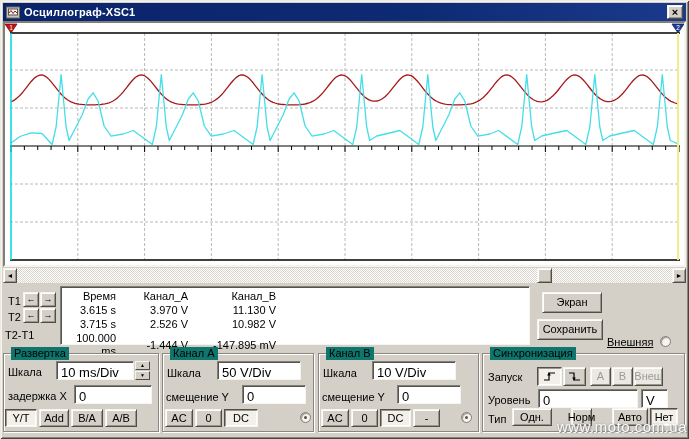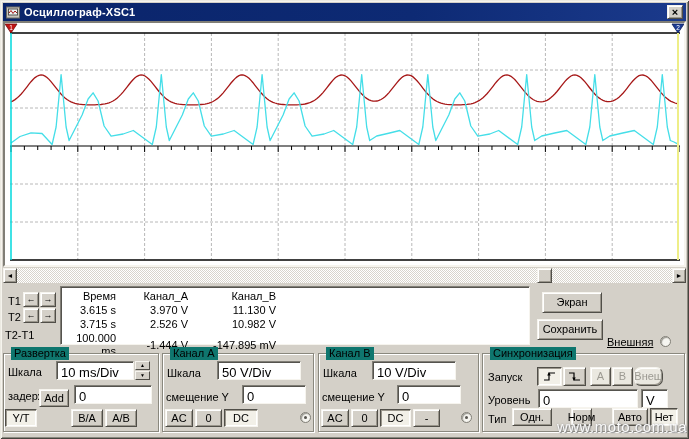--- a/index.html
+++ b/index.html
@@ -228,21 +228,21 @@
       </div>
     <div class="half" style="top:10px;">
         <span>▼</span>
       </div>
   </div>
   <span class="lbl" style="left:8px;top:390px;">задержка X</span>
   <div class="field" style="left:74px;top:385px;width:78px;height:19px;">0</div>
   <div class="btn pressed" style="left:5px;top:409px;width:32px;height:18px;">
       <span>Y/T</span>
     </div>
-  <div class="btn" style="left:39px;top:389px;width:30px;height:18px;">
+  <div class="btn" style="left:39px;top:409px;width:30px;height:18px;">
       <span>Add</span>
     </div>
   <div class="btn" style="left:71px;top:409px;width:32px;height:18px;">
       <span>B/A</span>
     </div>
   <div class="btn" style="left:105px;top:409px;width:32px;height:18px;">
       <span>A/B</span>
     </div>
 
   <div class="group" style="left:162px;top:353px;width:152px;height:79px;">
@@ -299,21 +299,21 @@
       <polyline points="1,2 6,2 6,9 12,9" fill="none" stroke="#000" stroke-width="1.2"></polyline>
       <polygon points="4.2,6.5 7.8,6.5 6,9.8" fill="#000"></polygon>
     </svg>
   </div>
   <div class="btn dis" style="left:590px;top:367px;width:21px;height:19px;">
       <span>A</span>
     </div>
   <div class="btn dis" style="left:612px;top:367px;width:21px;height:19px;">
       <span>B</span>
     </div>
-  <div class="btn dis" style="left:634px;top:367px;width:29px;height:19px;border-radius:7px;">
+  <div class="btn dis" style="left:634px;top:367px;width:29px;height:19px;">
       <span>Внеш</span>
     </div>
   <span class="lbl" style="left:488px;top:394px;">Уровень</span>
   <div class="field" style="left:538px;top:389px;width:100px;height:19px;">0</div>
   <div class="field" style="left:641px;top:389px;width:27px;height:19px;">V</div>
   <span class="lbl" style="left:488px;top:413px;">Тип</span>
   <div class="btn" style="left:512px;top:408px;width:40px;height:18px;">
       <span>Одн.</span>
     </div>
   <div class="btn" style="left:571px;top:408px;width:21px;height:18px;">

